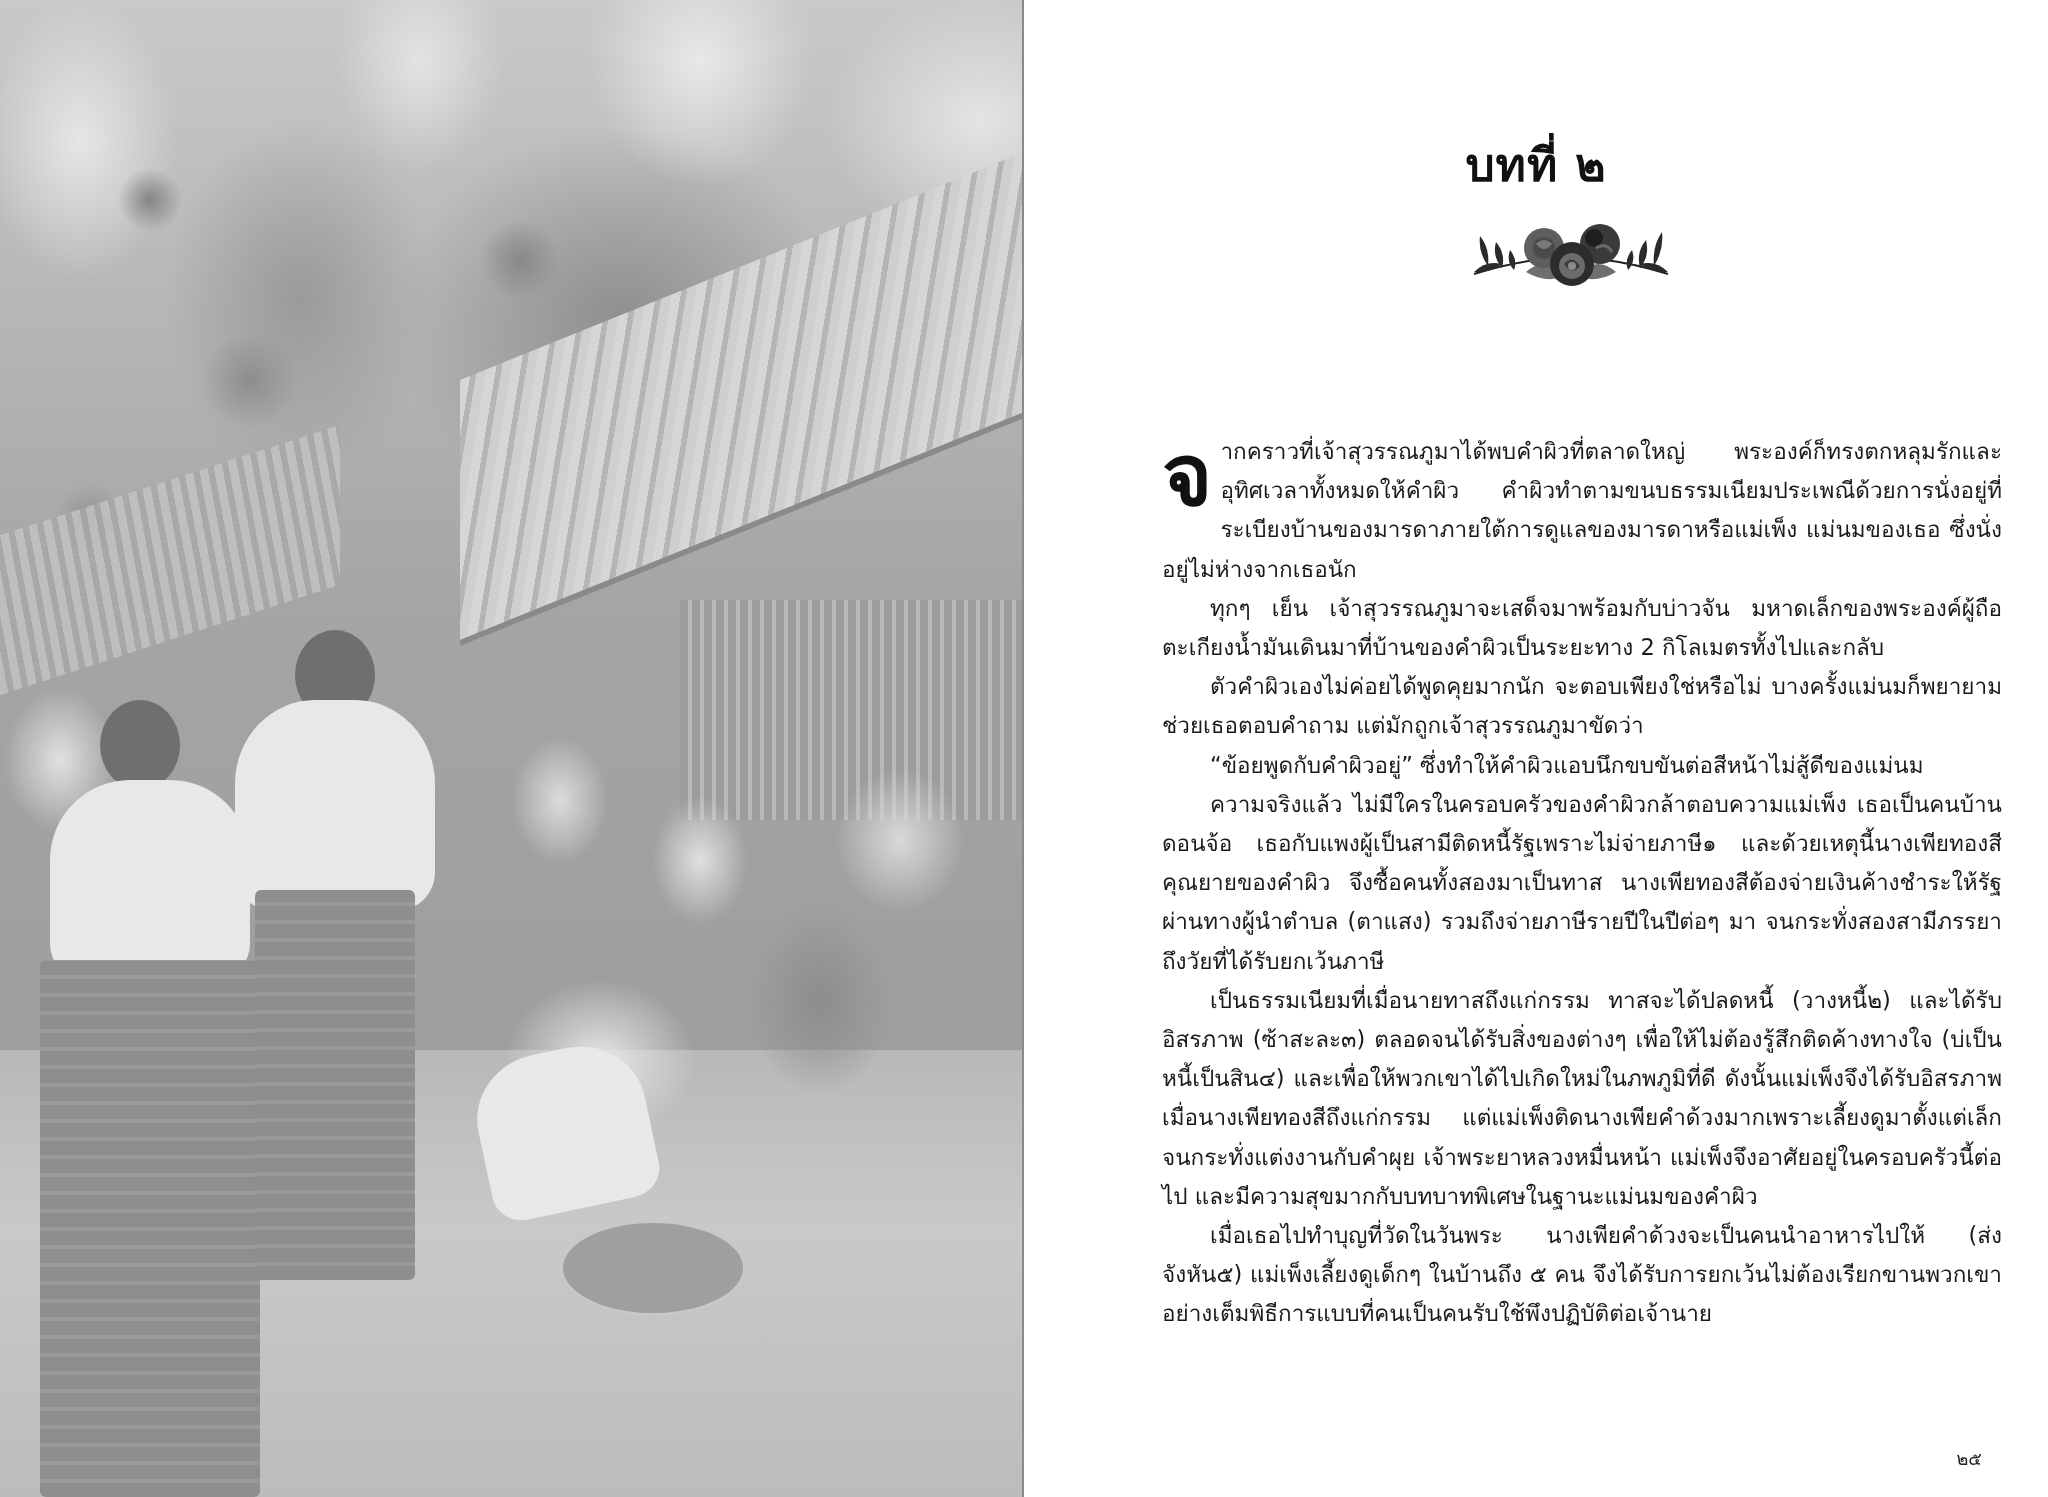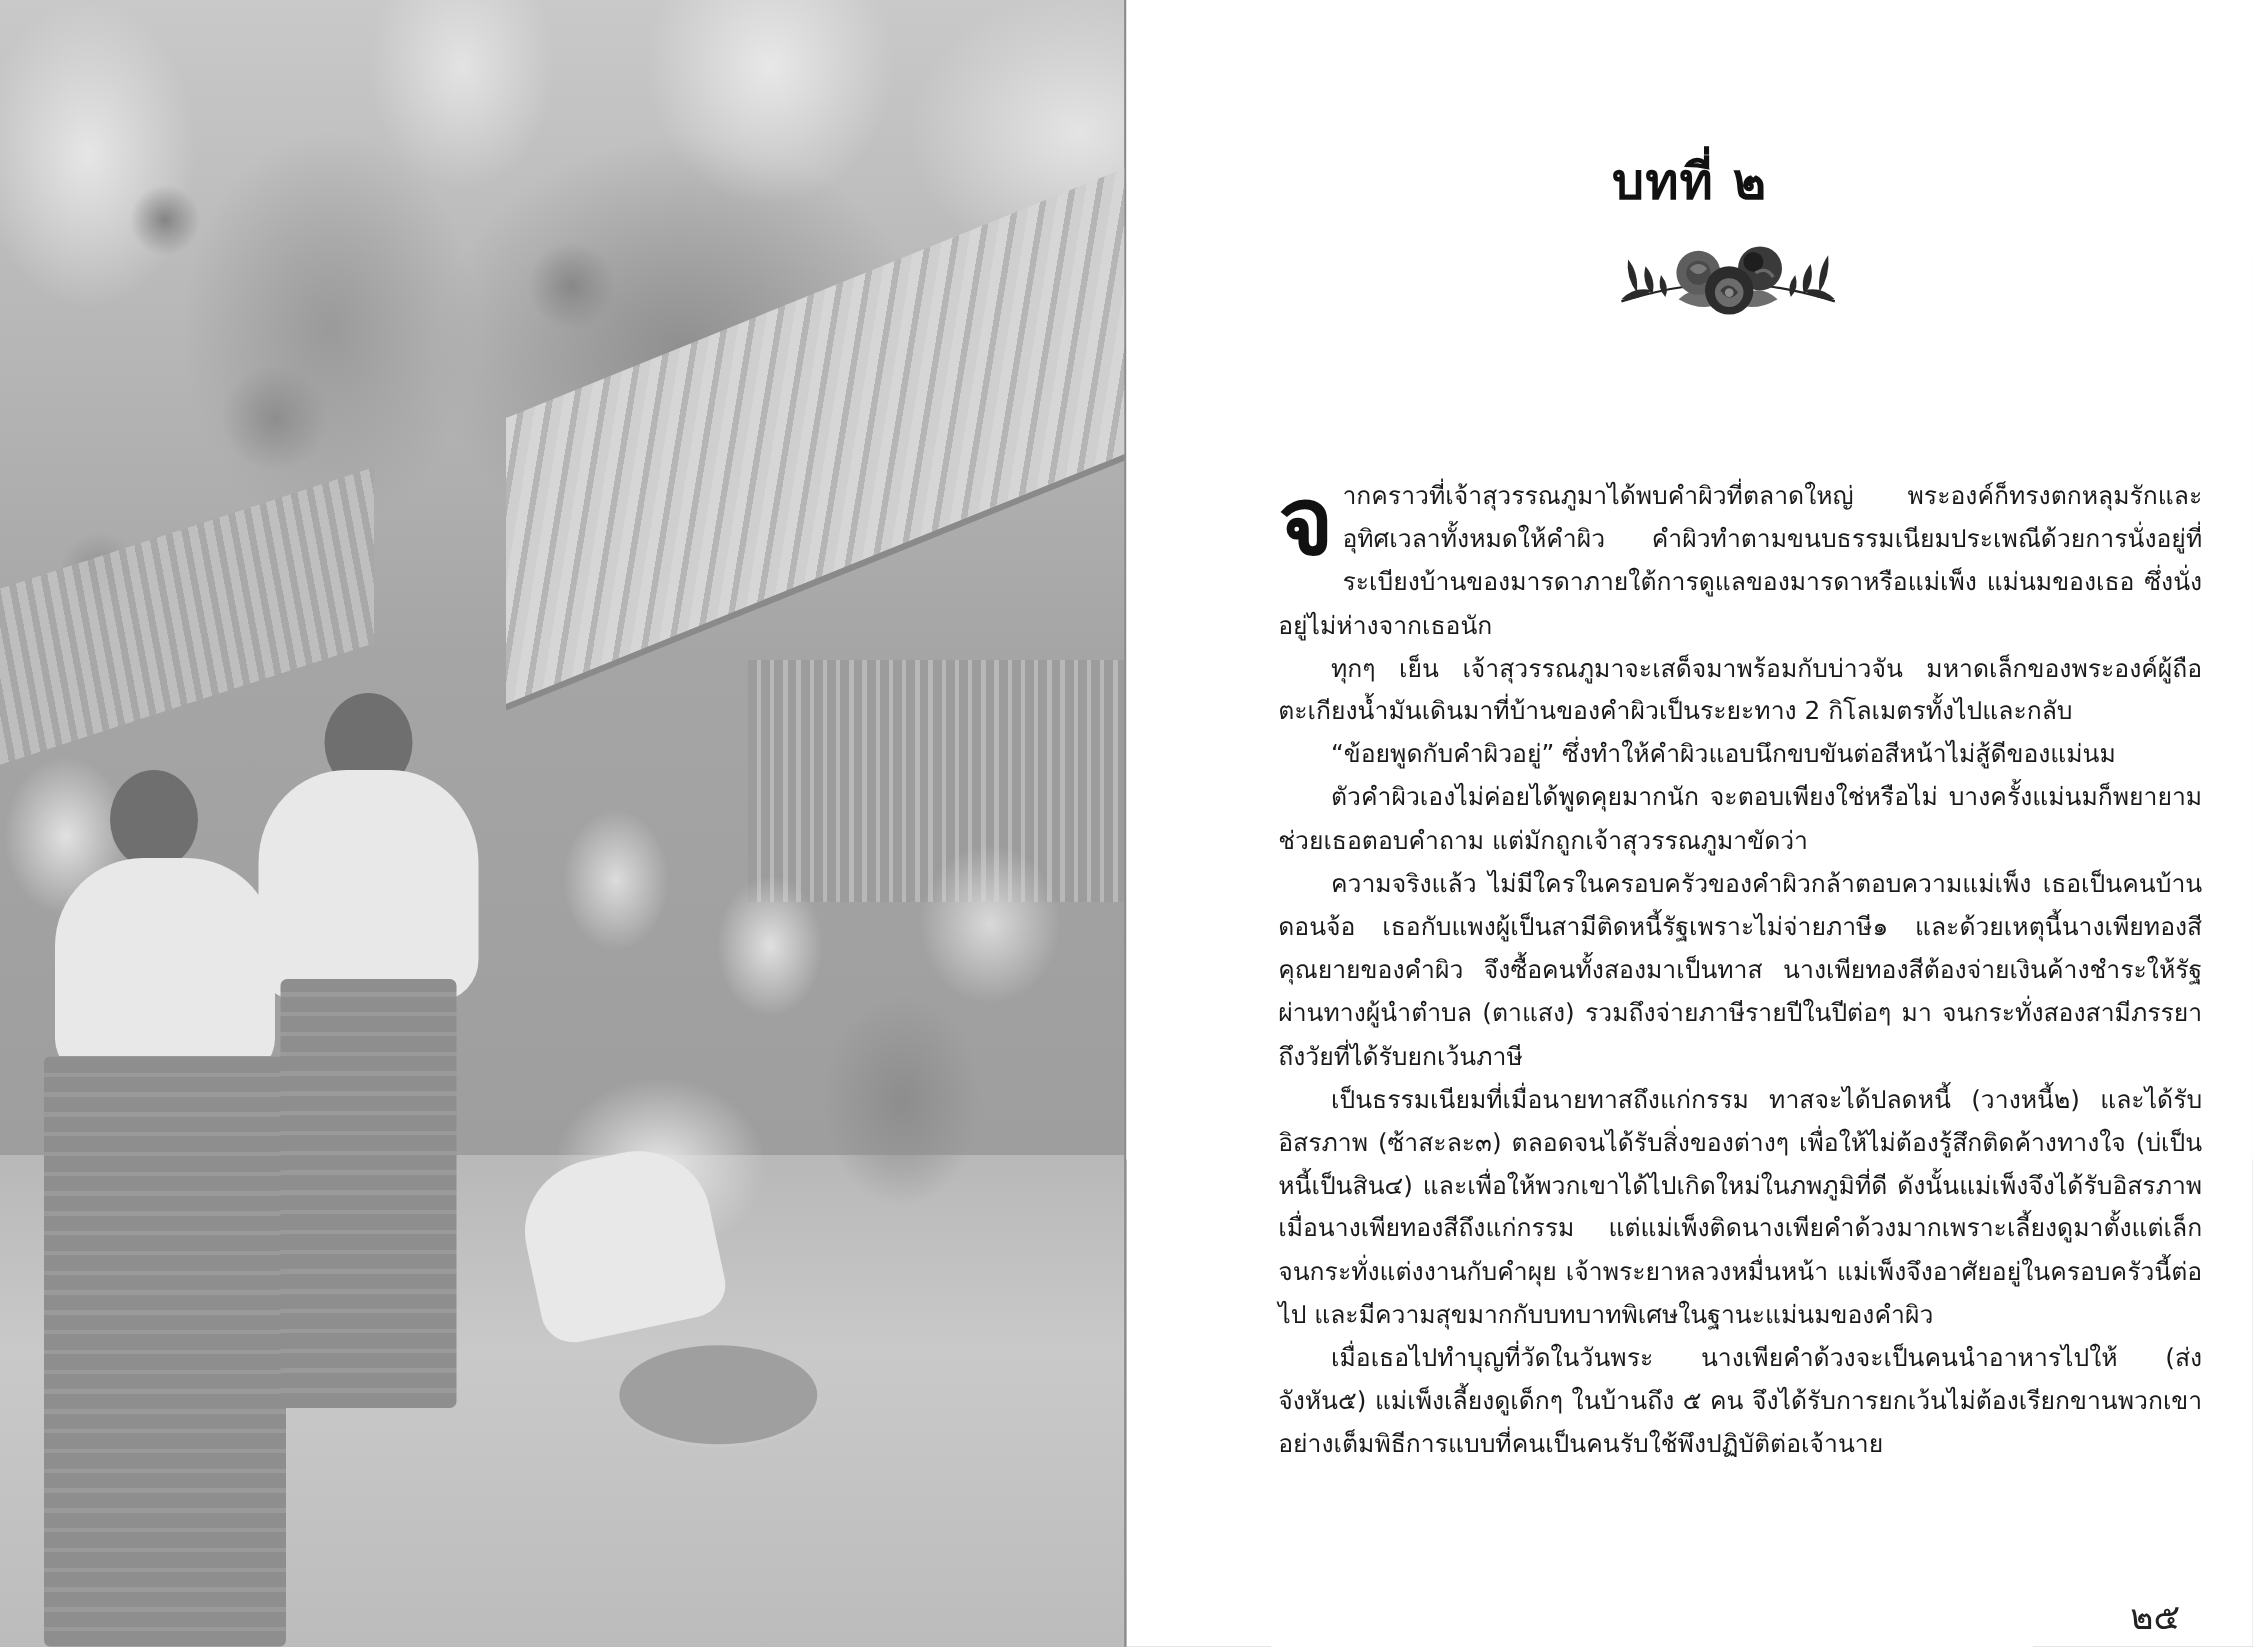--- a/index.html
+++ b/index.html
@@ -114,21 +114,21 @@
   }
   .body-text p { margin: 0; text-indent: 48px; }
   .body-text p.first { text-indent: 0; }
   .dropcap {
     float: left;
     font-size: 86px; line-height: 74px; font-weight: bold;
     margin: 6px 8px 0 0; color: #111;
   }
   .page-number {
     position: absolute; right: 66px; top: 1444px;
-    font-size: 32px; color: #222;
+    font-size: 18px; color: #222;
   }
 </style>
 </head>
 <body>
 
 <div class="spread">
 
   <div class="photo-page">
     <div class="ph sky"></div>
     <div class="ph foliage"></div>
@@ -176,22 +176,22 @@
       <circle cx="106" cy="50" r="22" fill="#2c2c2c"></circle>
       <circle cx="106" cy="52" r="13" fill="#6c6c6c"></circle>
       <path d="M98 50 Q106 40 114 52 Q106 62 98 50Z" fill="#3c3c3c"></path>
       <circle cx="106" cy="52" r="4" fill="#8a8a8a"></circle>
     </svg>
 
 
     <div class="body-text">
       <p class="first"><span class="dropcap">จ</span><span>ากคราวที่เจ้าสุวรรณภูมาได้พบคำผิวที่ตลาดใหญ่ พระองค์ก็ทรงตกหลุมรักและอุทิศเวลาทั้งหมดให้คำผิว คำผิวทำตามขนบธรรมเนียมประเพณีด้วยการนั่งอยู่ที่ระเบียงบ้านของมารดาภายใต้การดูแลของมารดาหรือแม่เพ็ง แม่นมของเธอ ซึ่งนั่งอยู่ไม่ห่างจากเธอนัก</span></p>
       <p>ทุกๆ เย็น เจ้าสุวรรณภูมาจะเสด็จมาพร้อมกับบ่าวจัน มหาดเล็กของพระองค์ผู้ถือตะเกียงน้ำมันเดินมาที่บ้านของคำผิวเป็นระยะทาง 2 กิโลเมตรทั้งไปและกลับ</p>
+      <p>ตัวคำผิวเองไม่ค่อยได้พูดคุยมากนัก จะตอบเพียงใช่หรือไม่ บางครั้งแม่นมก็พยายามช่วยเธอตอบคำถาม แต่มักถูกเจ้าสุวรรณภูมาขัดว่า</p>
       <p>“ข้อยพูดกับคำผิวอยู่” ซึ่งทำให้คำผิวแอบนึกขบขันต่อสีหน้าไม่สู้ดีของแม่นม</p>
-      <p>ตัวคำผิวเองไม่ค่อยได้พูดคุยมากนัก จะตอบเพียงใช่หรือไม่ บางครั้งแม่นมก็พยายามช่วยเธอตอบคำถาม แต่มักถูกเจ้าสุวรรณภูมาขัดว่า</p>
       <p>ความจริงแล้ว ไม่มีใครในครอบครัวของคำผิวกล้าตอบความแม่เพ็ง เธอเป็นคนบ้านดอนจ้อ เธอกับแพงผู้เป็นสามีติดหนี้รัฐเพราะไม่จ่ายภาษี๑ และด้วยเหตุนี้นางเพียทองสี คุณยายของคำผิว จึงซื้อคนทั้งสองมาเป็นทาส นางเพียทองสีต้องจ่ายเงินค้างชำระให้รัฐผ่านทางผู้นำตำบล (ตาแสง) รวมถึงจ่ายภาษีรายปีในปีต่อๆ มา จนกระทั่งสองสามีภรรยาถึงวัยที่ได้รับยกเว้นภาษี</p>
       <p>เป็นธรรมเนียมที่เมื่อนายทาสถึงแก่กรรม ทาสจะได้ปลดหนี้ (วางหนี้๒) และได้รับอิสรภาพ (ซ้าสะละ๓) ตลอดจนได้รับสิ่งของต่างๆ เพื่อให้ไม่ต้องรู้สึกติดค้างทางใจ (บ่เป็นหนี้เป็นสิน๔) และเพื่อให้พวกเขาได้ไปเกิดใหม่ในภพภูมิที่ดี ดังนั้นแม่เพ็งจึงได้รับอิสรภาพเมื่อนางเพียทองสีถึงแก่กรรม แต่แม่เพ็งติดนางเพียคำด้วงมากเพราะเลี้ยงดูมาตั้งแต่เล็กจนกระทั่งแต่งงานกับคำผุย เจ้าพระยาหลวงหมื่นหน้า แม่เพ็งจึงอาศัยอยู่ในครอบครัวนี้ต่อไป และมีความสุขมากกับบทบาทพิเศษในฐานะแม่นมของคำผิว</p>
       <p>เมื่อเธอไปทำบุญที่วัดในวันพระ นางเพียคำด้วงจะเป็นคนนำอาหารไปให้ (ส่งจังหัน๕) แม่เพ็งเลี้ยงดูเด็กๆ ในบ้านถึง ๕ คน จึงได้รับการยกเว้นไม่ต้องเรียกขานพวกเขาอย่างเต็มพิธีการแบบที่คนเป็นคนรับใช้พึงปฏิบัติต่อเจ้านาย</p>
     </div>
 
     <div class="page-number">๒๕</div>
   </div>
 </div>
 
 </body></html>

